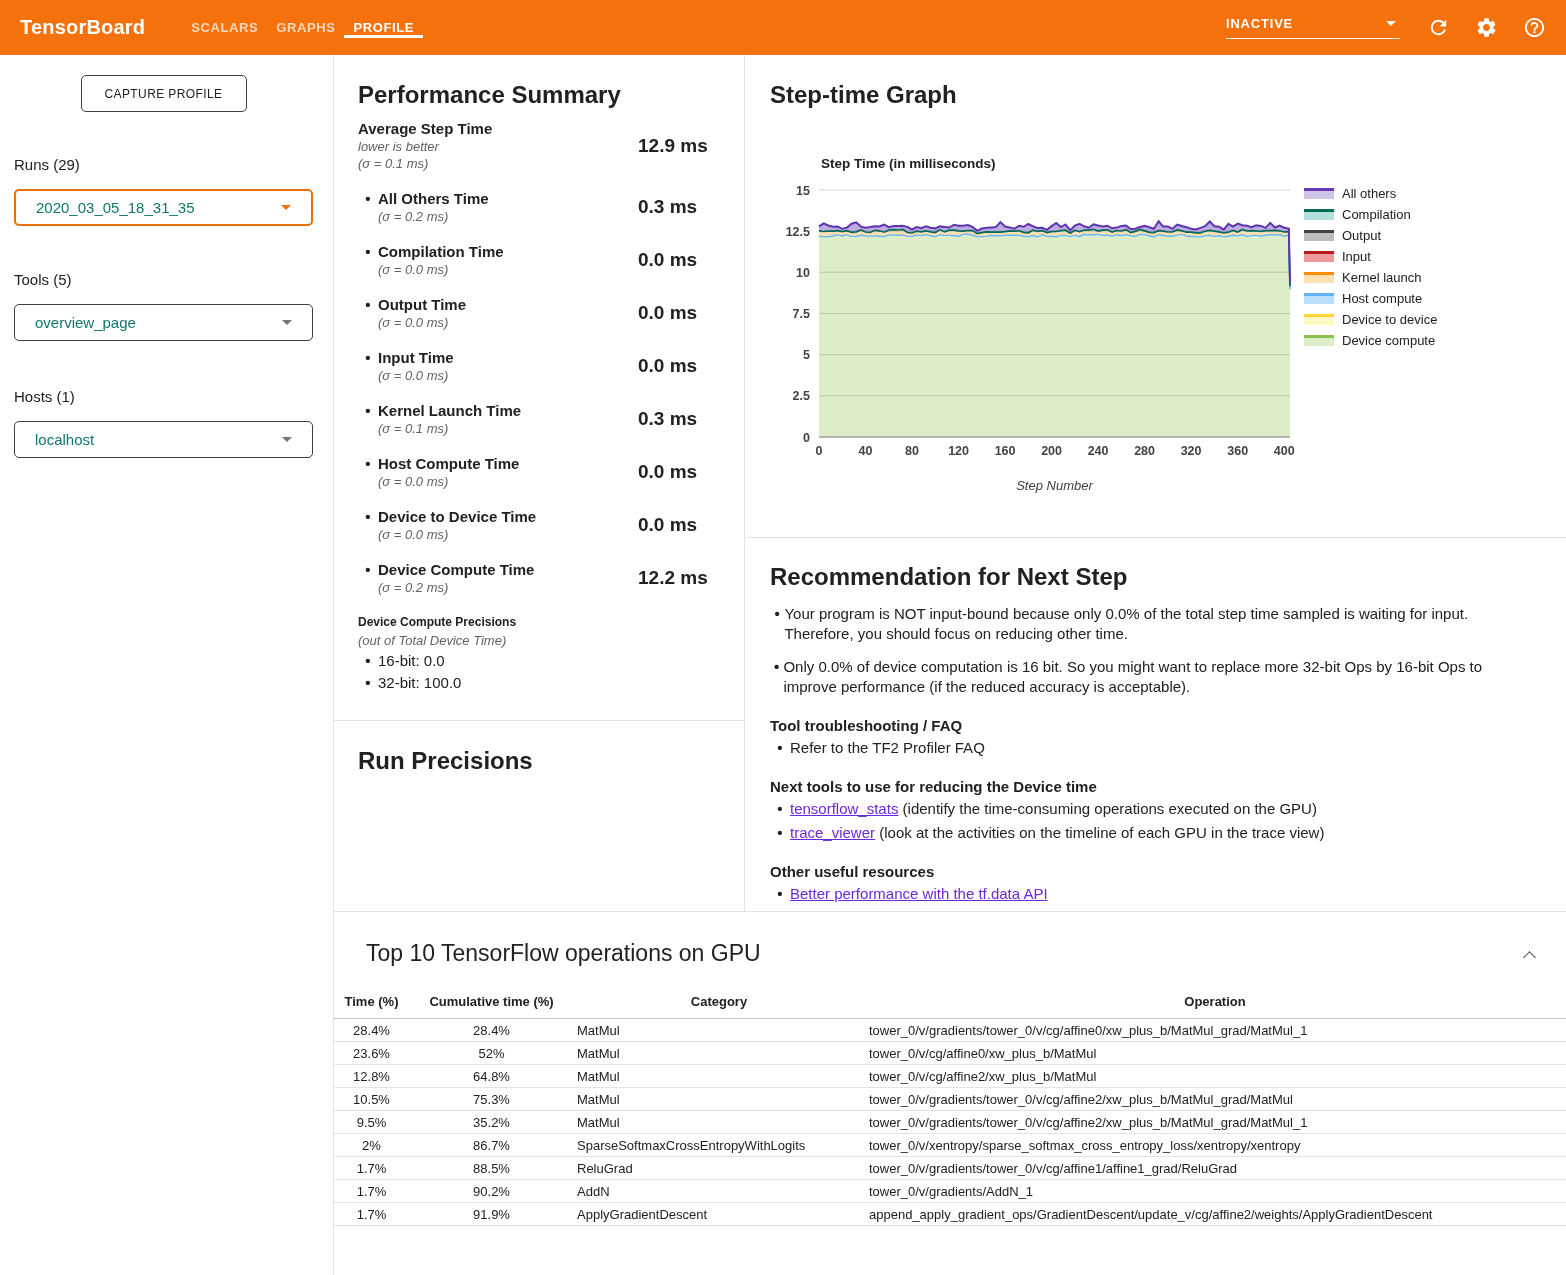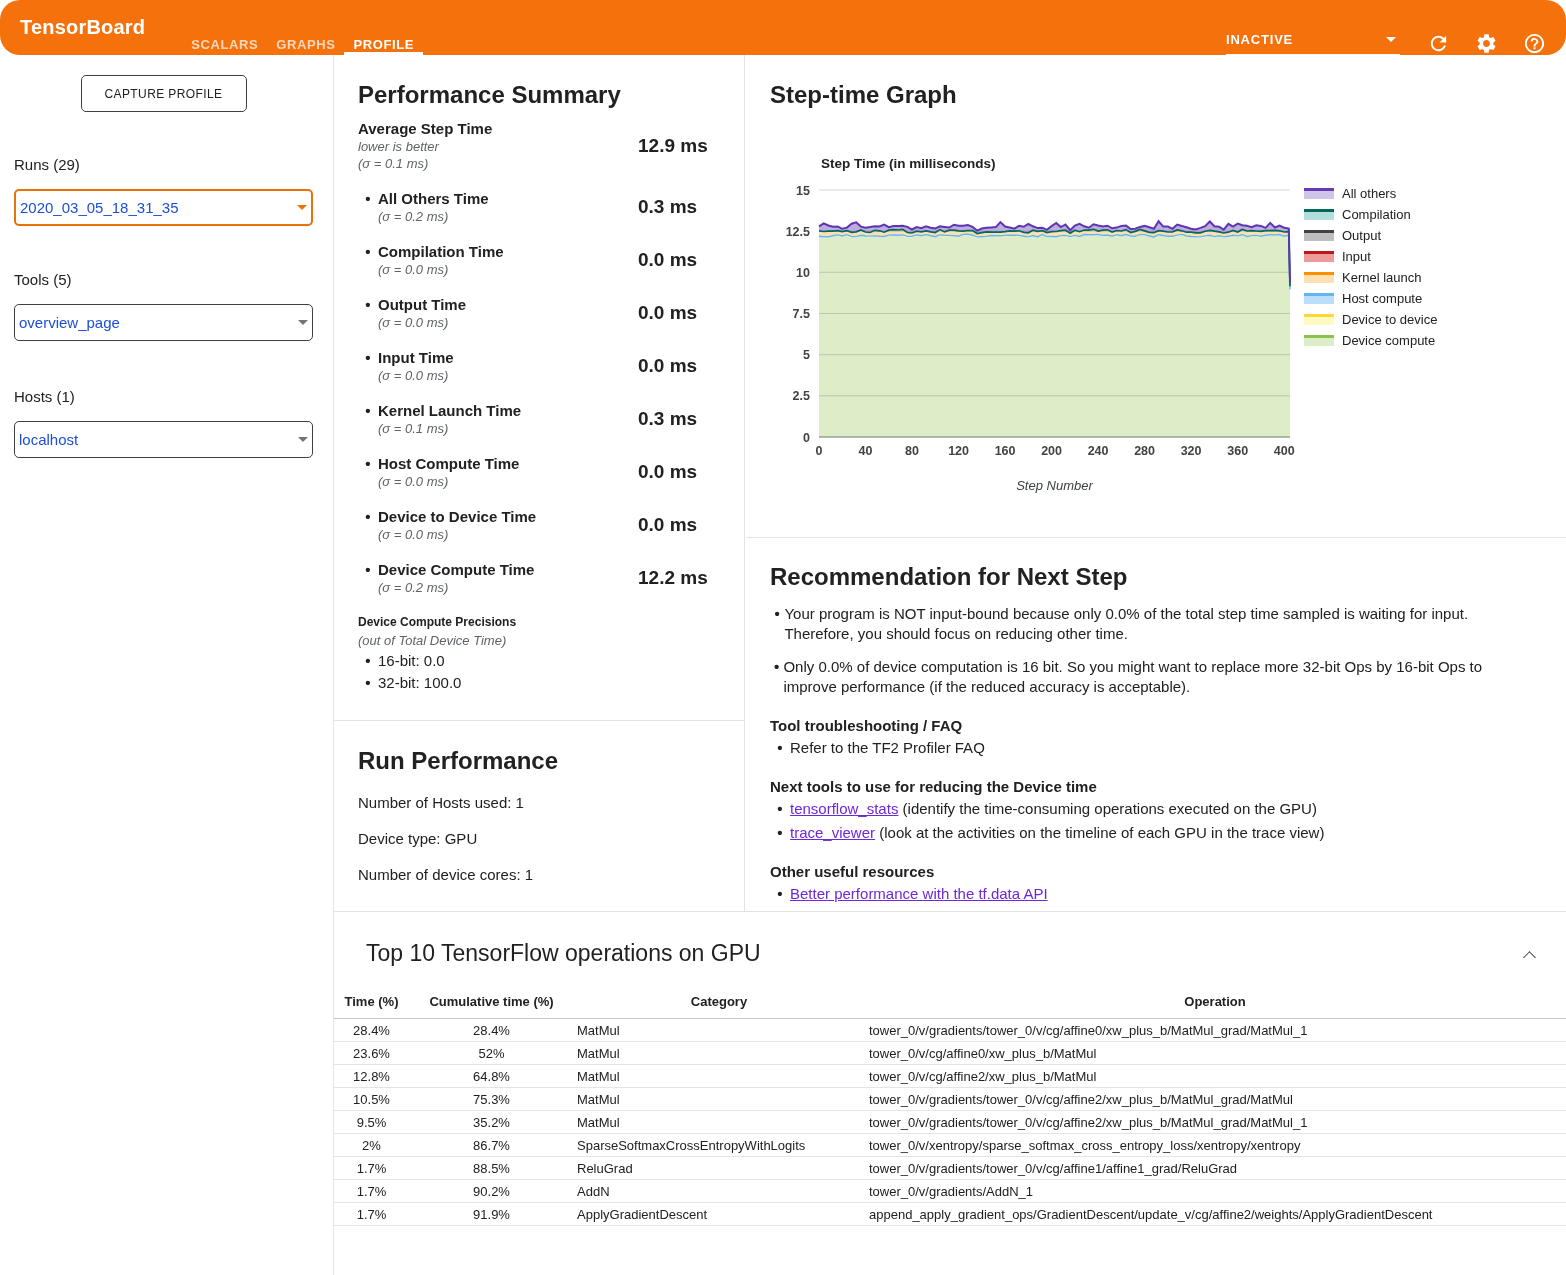--- a/index.html
+++ b/index.html
@@ -2,21 +2,21 @@
 <html><head>
 <meta charset="utf-8">
 <style>
   * { box-sizing: border-box; margin: 0; padding: 0; }
   html,body { background:#fff; }
   body {
     width:1566px; height:1275px; position:relative; overflow:hidden;
     font-family:"Liberation Sans", sans-serif; color:#212121;
   }
   
-  .header { height:55px; background:#f5710b; display:flex; align-items:flex-end; color:#fff;border-radius:20px; }
+  .header { height:55px; background:#f5710b; display:flex; align-items:center; color:#fff; }
   .logo { font-size:20px; font-weight:bold; margin-left:20px; align-self:center; letter-spacing:0.2px; }
   .tabs { display:flex; margin-left:37px; }
   .tab { display:flex; align-items:center; padding:3px 9px 0; font-size:13px; font-weight:bold;
          letter-spacing:0.6px; color:rgba(255,255,255,0.72); border-bottom:3px solid transparent; cursor:pointer; }
   .tab.active { color:#fff; border-bottom-color:#fff; }
   .header-right { margin-left:auto; display:flex; align-items:center; margin-right:8px; }
   .status-select { width:174px; display:flex; align-items:center; justify-content:space-between;
                    border-bottom:1px solid rgba(255,255,255,0.95); padding-bottom:7px; margin-right:14px;
                    font-size:13px; font-weight:bold; letter-spacing:0.8px; cursor:pointer; }
   .caret-white { width:0; height:0; border-left:5px solid transparent; border-right:5px solid transparent;
@@ -24,22 +24,22 @@
   .hicon { width:24px; height:24px; margin:0 12px; cursor:pointer; display:flex; align-items:center; justify-content:center; }
   .hicon svg { width:23px; height:23px; fill:#fff; }
   
   .sidebar { position:absolute; left:0; top:55px; width:334px; bottom:0; border-right:1px solid #e3e3e3;
              padding:20px 20px 0 14px; background:#fff; }
   .capture-btn { display:block; margin:0 auto; width:166px; height:37px; background:#fff;
                  border:1px solid #3c4043; border-radius:5px; font-size:12px; letter-spacing:0.4px;
                  color:#202124; font-family:"Liberation Sans", sans-serif; cursor:pointer; }
   .field-label { font-size:15px; color:#212121; margin-top:44px; }
   .select-box { margin-top:16px; height:37px; border:1px solid #3c4043; border-radius:5px;
-                display:flex; align-items:center; justify-content:space-between; padding:0 4px;
-                font-size:15px; color:#1d4ed8; cursor:pointer; background:#fff; }
+                display:flex; align-items:center; justify-content:space-between; padding:0 20px;
+                font-size:15px; color:#0f766e; cursor:pointer; background:#fff; }
   .select-box.accent { border:2px solid #e8710a; }
   .caret-gray { width:0;height:0;border-left:5px solid transparent;border-right:5px solid transparent;border-top:5px solid #757575; }
   .select-box.accent .caret-gray { border-top-color:#e8710a; }
   
   .main { position:absolute; left:334px; top:55px; right:0; bottom:0; }
   .perf-col { position:absolute; left:0; top:0; width:411px; height:856px; border-right:1px solid #e3e3e3; padding:0 24px; }
   .graph-col { position:absolute; left:412px; top:0; right:0; height:856px; padding:0 24px; }
   .section-title { font-size:24px; font-weight:700; color:#212121; margin-top:25px; line-height:29px; }
   
   .metric-row { display:flex; }
@@ -233,26 +233,21 @@
           <div class="prec-item">
             <div class="bullet">•</div>
             <div>32-bit: 100.0</div>
           </div>
         </div>
     </div>
 
     <div class="perf-divider"></div>
 
     <div class="run-env">
-      <div class="section-title" style="margin-top:0">Run Performance</div>
-      <div id="env-lines">
-          <p>Number of Hosts used: 1</p>
-          <p>Device type: GPU</p>
-          <p>Number of device cores: 1</p>
-        </div>
+      <div class="section-title" style="margin-top:0">Run Precisions</div>
     </div>
   </div>
 
   <div class="graph-col">
     <div class="section-title">Step-time Graph</div>
 
     <div class="chart-wrap">
       <svg id="chart-svg" width="560" height="365">
           <path d="M49.0,107.1L53.7,107.6L58.3,107.6L63.0,106.6L67.6,105.7L72.3,106.8L76.9,105.6L81.6,107.4L86.2,107.5L90.9,106.2L95.5,106.8L100.2,106.9L104.8,106.8L109.5,107.1L114.1,107.3L118.8,105.9L123.4,105.8L128.1,106.1L132.7,105.7L137.4,107.2L142.0,107.2L146.7,105.8L151.3,106.7L156.0,105.5L160.6,106.6L165.3,107.5L169.9,105.5L174.6,106.2L179.3,106.3L183.9,106.6L188.6,107.0L193.2,105.2L197.9,105.2L202.5,106.0L207.2,107.7L211.8,107.5L216.5,107.3L221.1,106.3L225.8,106.6L230.4,106.6L235.1,106.2L239.7,106.1L244.4,106.0L249.0,106.3L253.7,107.0L258.3,107.7L263.0,106.4L267.6,107.7L272.3,105.3L276.9,107.4L281.6,107.3L286.2,107.6L290.9,106.4L295.5,106.3L300.2,107.5L304.9,106.2L309.5,107.3L314.2,105.4L318.8,105.6L323.5,105.6L328.1,105.2L332.8,106.4L337.4,105.8L342.1,107.1L346.7,105.5L351.4,106.7L356.0,105.4L360.7,106.9L365.3,107.1L370.0,105.2L374.6,105.5L379.3,106.8L383.9,107.7L388.6,105.5L393.2,106.3L397.9,107.1L402.5,107.0L407.2,106.0L411.8,105.2L416.5,106.8L421.1,107.3L425.8,107.6L430.5,107.7L435.1,106.7L439.8,106.1L444.4,107.4L449.1,106.7L453.7,107.7L458.4,107.1L463.0,106.1L467.7,106.7L472.3,105.5L477.0,107.3L481.6,106.5L486.3,106.3L490.9,107.2L495.6,106.0L500.2,105.6L504.9,105.8L509.5,105.3L514.2,107.1L518.8,106.0L520.0,161.3L520.0,307.0L49.0,307.0Z" fill="#dcedc8"></path>
           <path d="M49.0,100.9L53.7,101.5L58.3,101.2L63.0,101.2L67.6,100.6L72.3,101.6L76.9,100.6L81.6,102.3L86.2,101.9L90.9,99.9L95.5,102.0L100.2,102.5L104.8,100.3L109.5,100.8L114.1,102.2L118.8,100.1L123.4,99.6L128.1,100.0L132.7,99.4L137.4,102.5L142.0,103.0L146.7,101.1L151.3,101.8L156.0,100.9L160.6,101.9L165.3,102.5L169.9,99.6L174.6,101.9L179.3,100.2L183.9,100.2L188.6,100.9L193.2,101.1L197.9,100.5L202.5,100.6L207.2,103.5L211.8,102.6L216.5,101.9L221.1,102.1L225.8,102.1L230.4,102.2L235.1,101.7L239.7,100.9L244.4,101.1L249.0,100.8L253.7,102.4L258.3,102.8L263.0,100.2L267.6,101.3L272.3,100.6L276.9,102.5L281.6,101.6L286.2,101.5L290.9,100.6L295.5,100.2L300.2,103.3L304.9,100.2L309.5,101.7L314.2,100.0L318.8,100.2L323.5,99.3L328.1,101.1L332.8,100.2L337.4,99.8L342.1,102.1L346.7,100.5L351.4,101.0L356.0,99.6L360.7,102.5L365.3,101.4L370.0,99.4L374.6,100.9L379.3,102.4L383.9,102.6L388.6,100.7L393.2,101.1L397.9,102.0L402.5,101.9L407.2,99.9L411.8,100.8L416.5,102.2L421.1,102.1L425.8,102.8L430.5,102.9L435.1,101.2L439.8,100.3L444.4,101.2L449.1,101.9L453.7,103.0L458.4,102.2L463.0,100.5L467.7,102.1L472.3,99.4L477.0,101.0L481.6,100.7L486.3,101.0L490.9,101.4L495.6,100.7L500.2,100.7L504.9,100.4L509.5,100.8L514.2,102.0L518.8,101.6L520.0,156.3L520.0,159.6L518.8,105.2L514.2,106.3L509.5,104.5L504.9,105.0L500.2,104.7L495.6,105.2L490.9,106.3L486.3,105.4L481.6,105.6L477.0,106.5L472.3,104.7L467.7,105.9L463.0,105.3L458.4,106.2L453.7,106.9L449.1,105.8L444.4,106.6L439.8,105.3L435.1,105.9L430.5,106.9L425.8,106.8L421.1,106.5L416.5,106.0L411.8,104.4L407.2,105.1L402.5,106.2L397.9,106.3L393.2,105.5L388.6,104.7L383.9,106.9L379.3,106.0L374.6,104.6L370.0,104.4L365.3,106.3L360.7,106.0L356.0,104.6L351.4,105.8L346.7,104.7L342.1,106.2L337.4,105.0L332.8,105.5L328.1,104.4L323.5,104.7L318.8,104.8L314.2,104.5L309.5,106.5L304.9,105.4L300.2,106.6L295.5,105.4L290.9,105.6L286.2,106.8L281.6,106.5L276.9,106.6L272.3,104.5L267.6,106.9L263.0,105.5L258.3,106.9L253.7,106.2L249.0,105.4L244.4,105.1L239.7,105.2L235.1,105.4L230.4,105.8L225.8,105.8L221.1,105.5L216.5,106.4L211.8,106.7L207.2,106.9L202.5,105.2L197.9,104.3L193.2,104.4L188.6,106.2L183.9,105.8L179.3,105.4L174.6,105.4L169.9,104.7L165.3,106.7L160.6,105.8L156.0,104.6L151.3,105.8L146.7,104.9L142.0,106.4L137.4,106.4L132.7,104.9L128.1,105.2L123.4,105.0L118.8,105.1L114.1,106.5L109.5,106.3L104.8,105.9L100.2,106.1L95.5,106.0L90.9,105.3L86.2,106.6L81.6,106.6L76.9,104.7L72.3,106.0L67.6,104.9L63.0,105.7L58.3,106.7L53.7,106.8L49.0,106.3Z" fill="#ffe0b2"></path>

